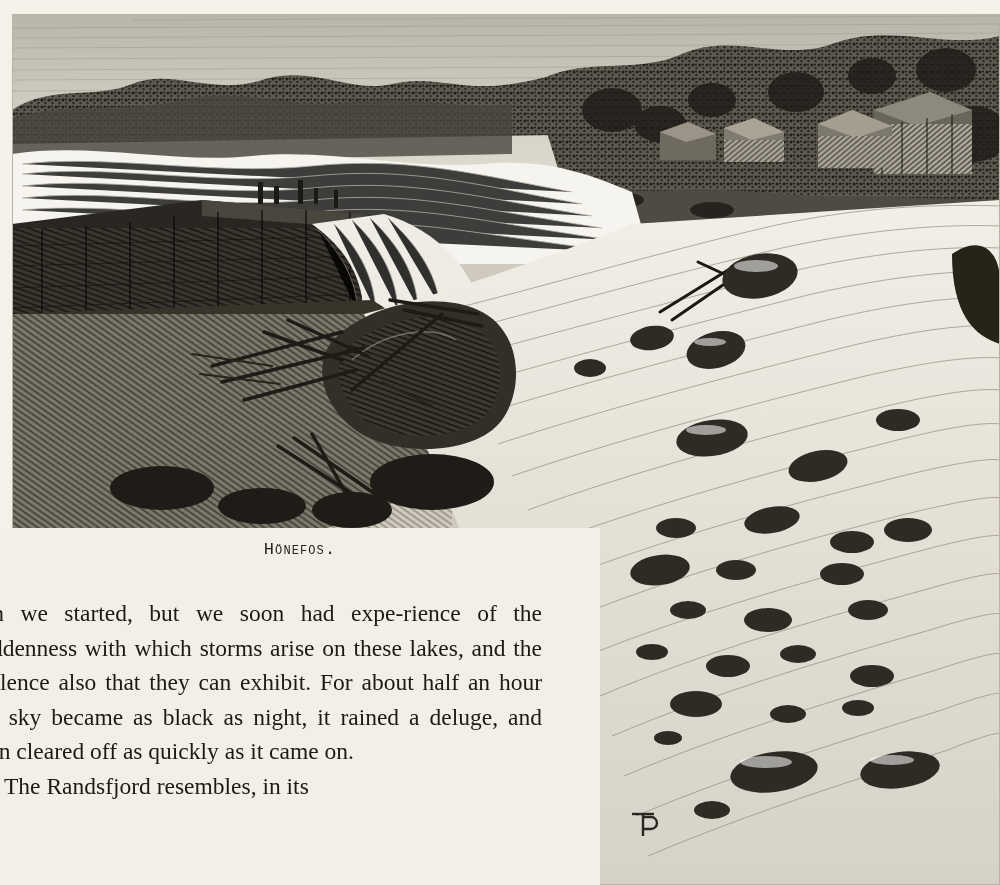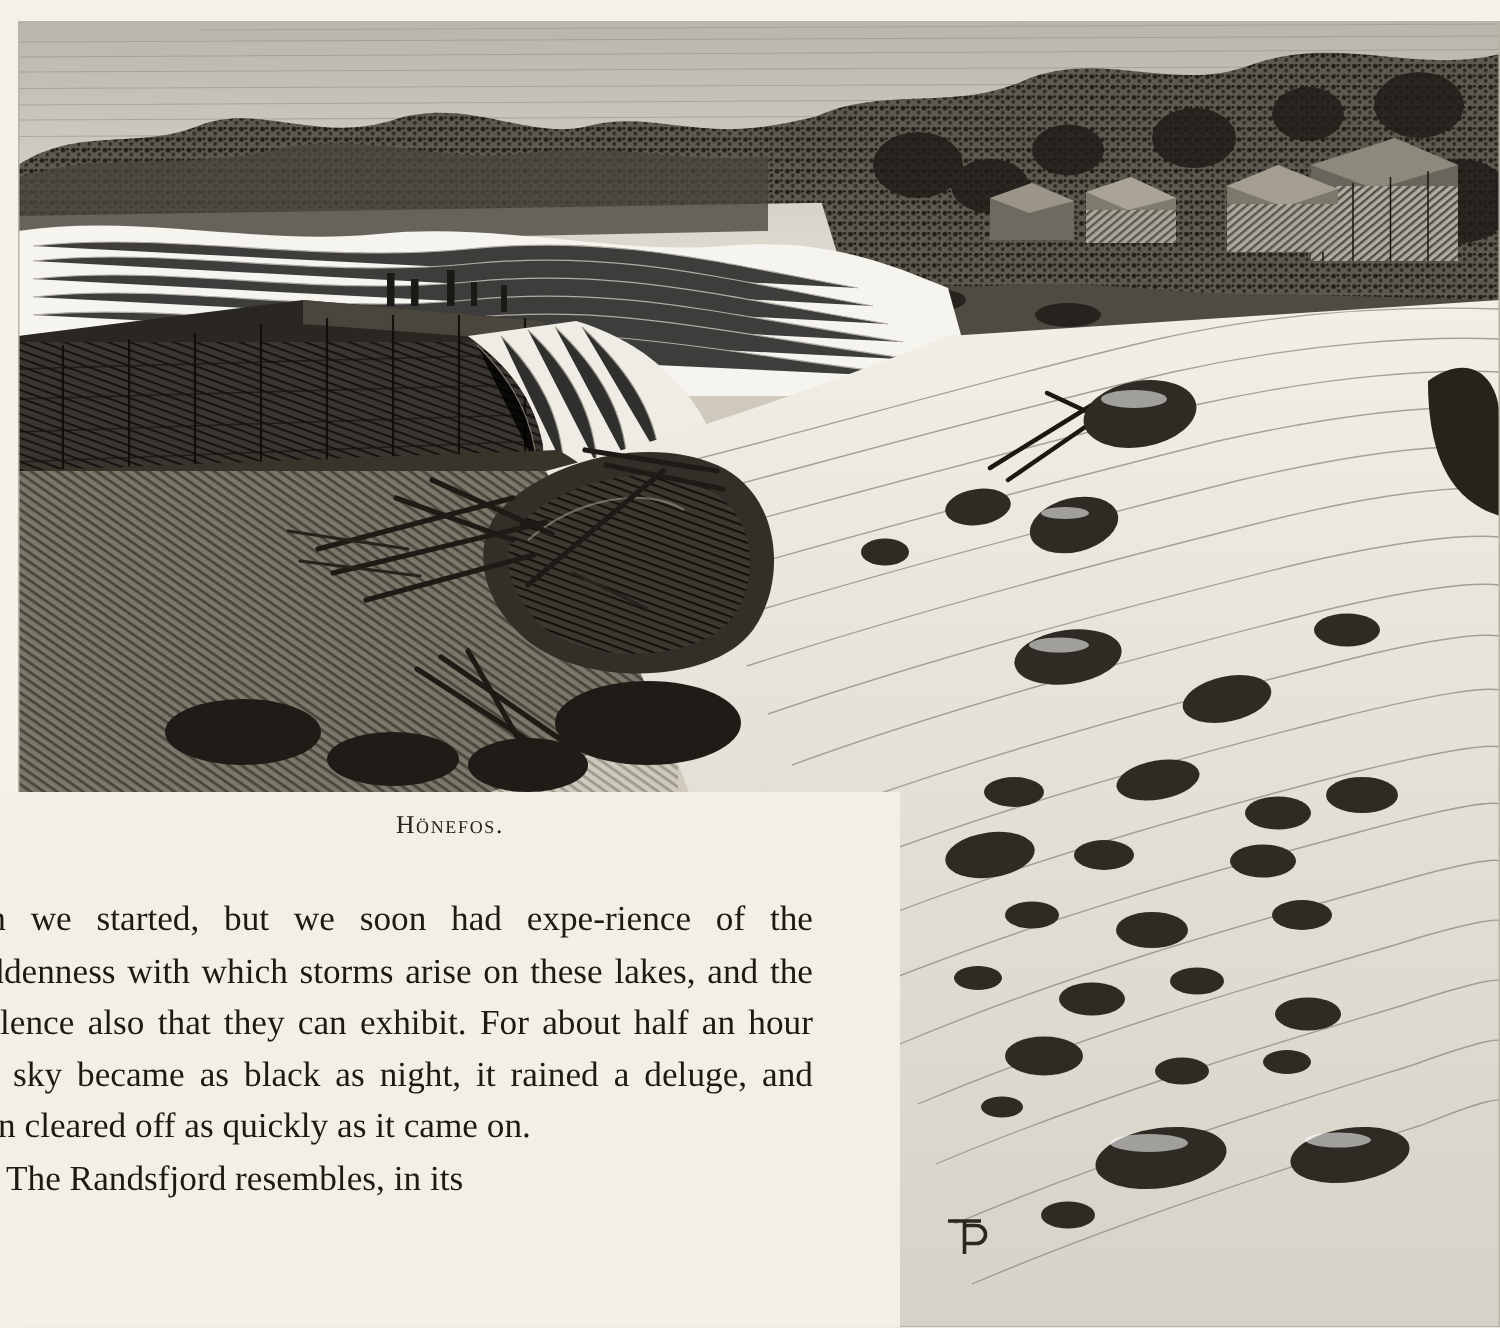--- a/index.html
+++ b/index.html
@@ -35,21 +35,21 @@
     top: 528px;
     width: 600px;
     height: 44px;
     background: #f2efe6;
     text-align: center;
     line-height: 44px;
     font-size: 17px;
     letter-spacing: 1.1px;
     color: #26231f;
     font-variant: small-caps;
-    font-family: Liberation Serif, serif;
+    font-family: Liberation Mono, monospace;
   }
 
   
   .textcol {
     position: absolute;
     left: 0px;
     top: 572px;
     width: 600px;
     height: 313px;
     background: #f2efe6;

